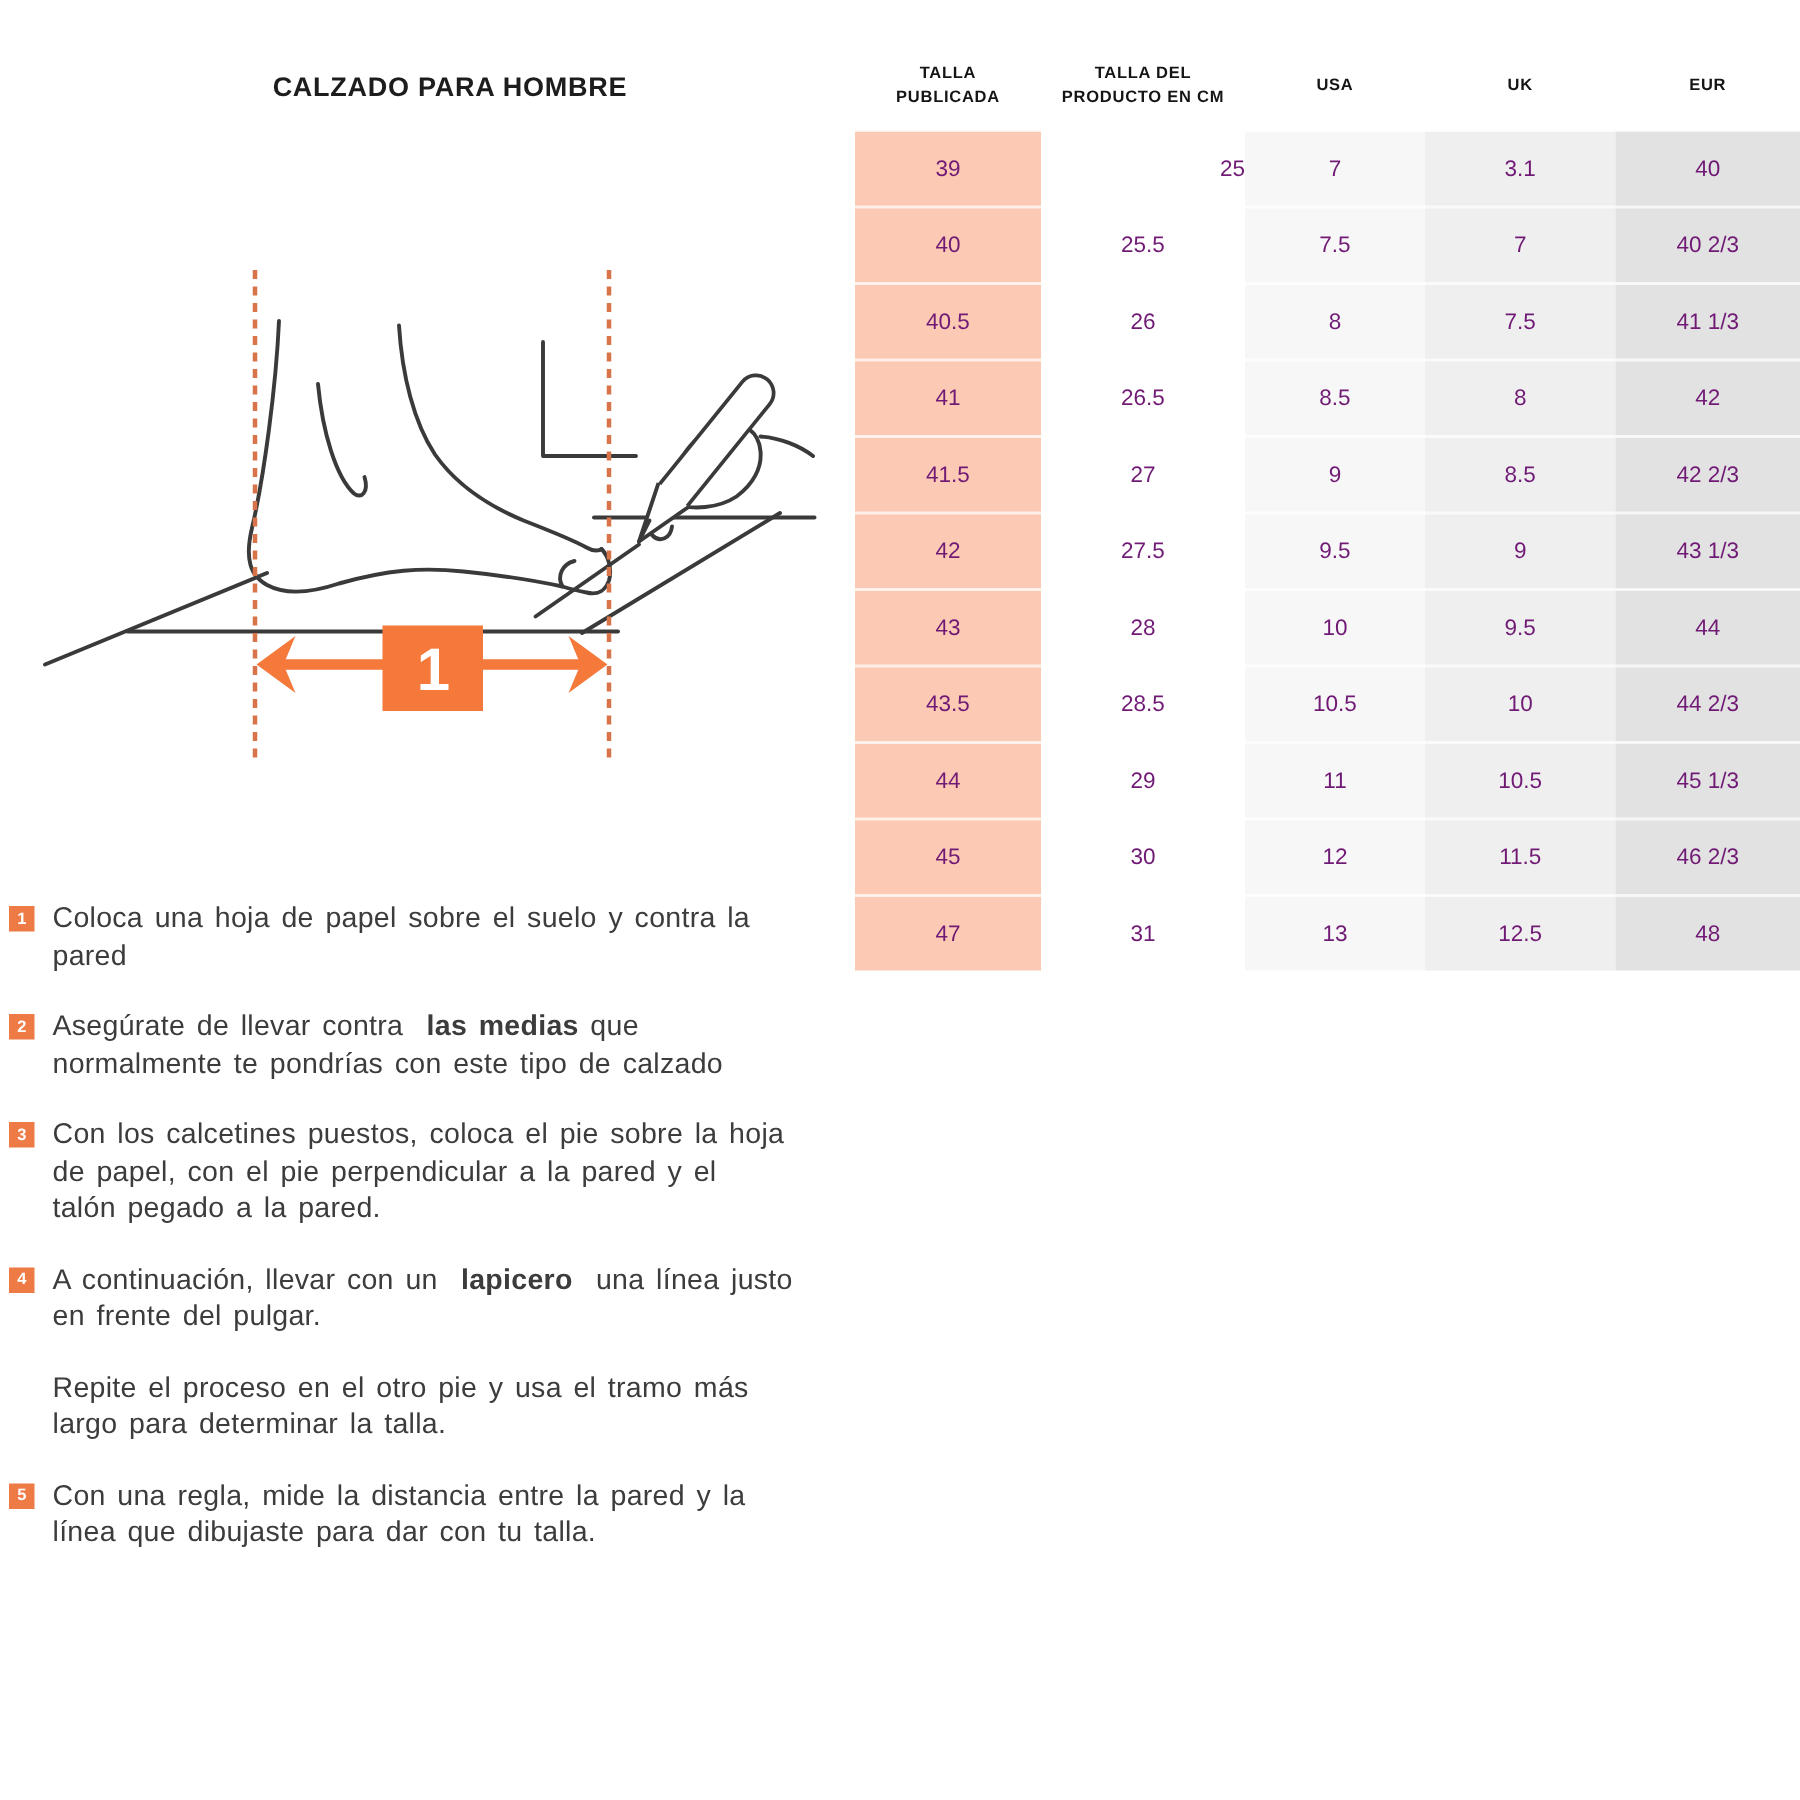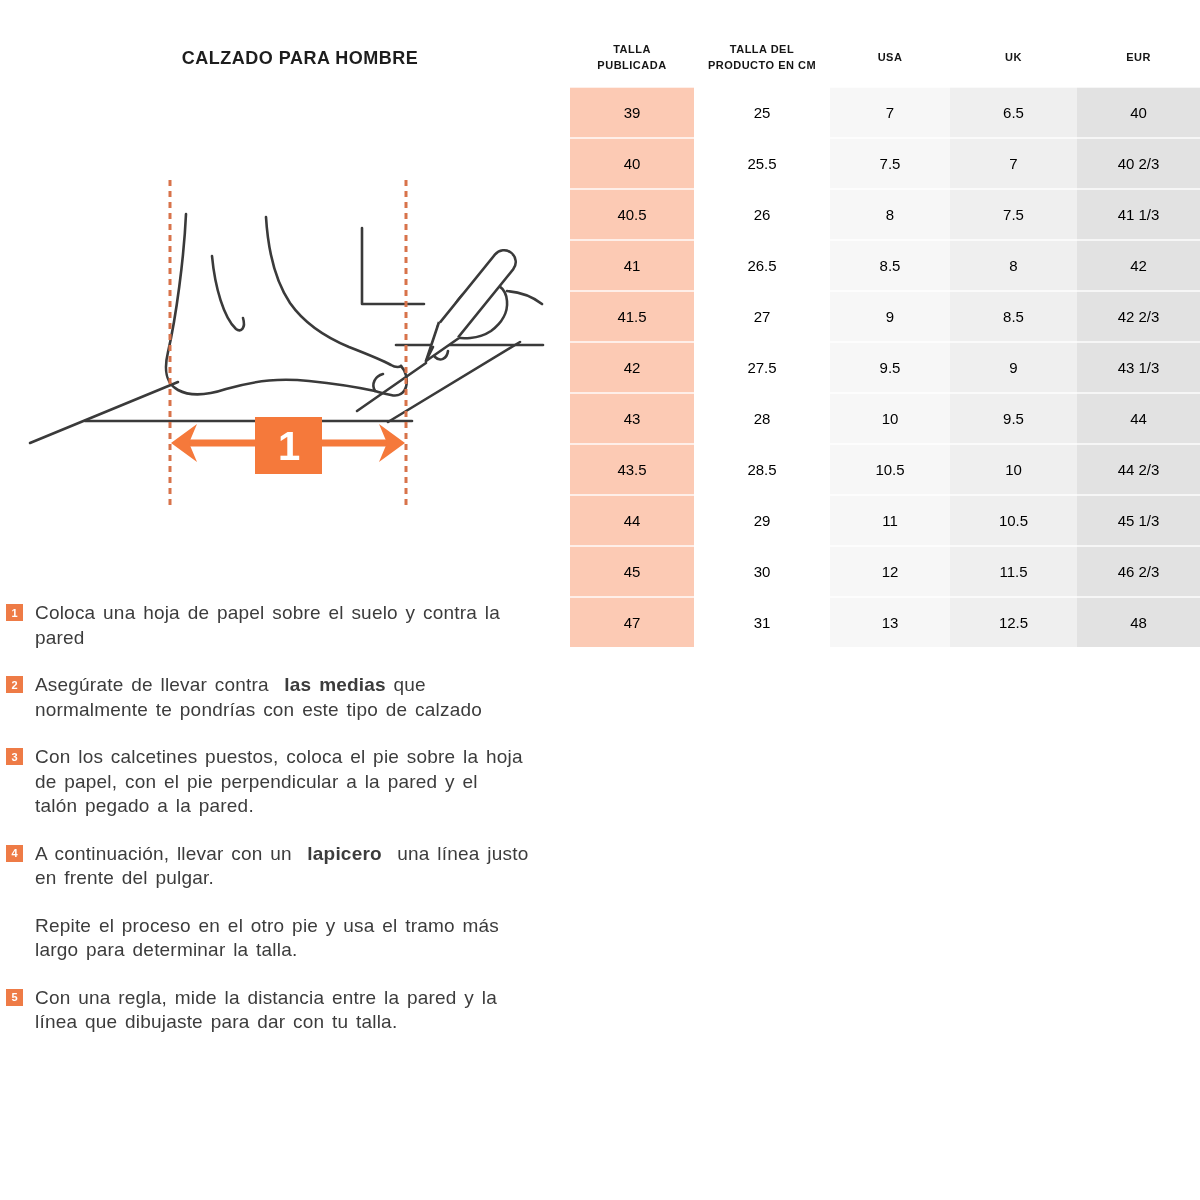--- a/index.html
+++ b/index.html
@@ -35,21 +35,21 @@
   
   .chart{position:absolute;left:570px;top:30px;width:630px;}
   table{border-collapse:collapse;table-layout:fixed;width:630px;}
   th{
     height:56px;padding:0;vertical-align:middle;text-align:center;
     font-size:11px;font-weight:bold;color:#151515;letter-spacing:.5px;
     line-height:1.45;background:#fff;
   }
   td{
     height:49px;padding:0;text-align:center;vertical-align:middle;
-    font-size:15px;color:#000000;
+    font-size:15px;color:#701a75;
     border-top:2px solid rgba(255,255,255,.7);
   }
 </style>
 </head>
 <body>
 
 <div class="page">
 
   <h1 class="title">CALZADO PARA HOMBRE</h1>
 
@@ -151,23 +151,23 @@
             <th>TALLA<br>PUBLICADA</th>
             <th>TALLA DEL<br>PRODUCTO EN CM</th>
             <th>USA</th>
             <th>UK</th>
             <th>EUR</th>
           </tr>
         </thead>
       <tbody id="size-table-body">
           <tr>
             <td style="background: rgb(252, 202, 180);">39</td>
-            <td style="background: rgb(255, 255, 255);">25</td>
+            <td style="background: rgb(255, 255, 255); text-align: right;">25</td>
             <td style="background: rgb(247, 247, 247);">7</td>
-            <td style="background: rgb(239, 239, 239);">6.5</td>
+            <td style="background: rgb(239, 239, 239);">3.1</td>
             <td style="background: rgb(226, 226, 226);">40</td>
           </tr>
           <tr>
             <td style="background: rgb(252, 202, 180);">40</td>
             <td style="background: rgb(255, 255, 255);">25.5</td>
             <td style="background: rgb(247, 247, 247);">7.5</td>
             <td style="background: rgb(239, 239, 239);">7</td>
             <td style="background: rgb(226, 226, 226);">40 2/3</td>
           </tr>
           <tr>

